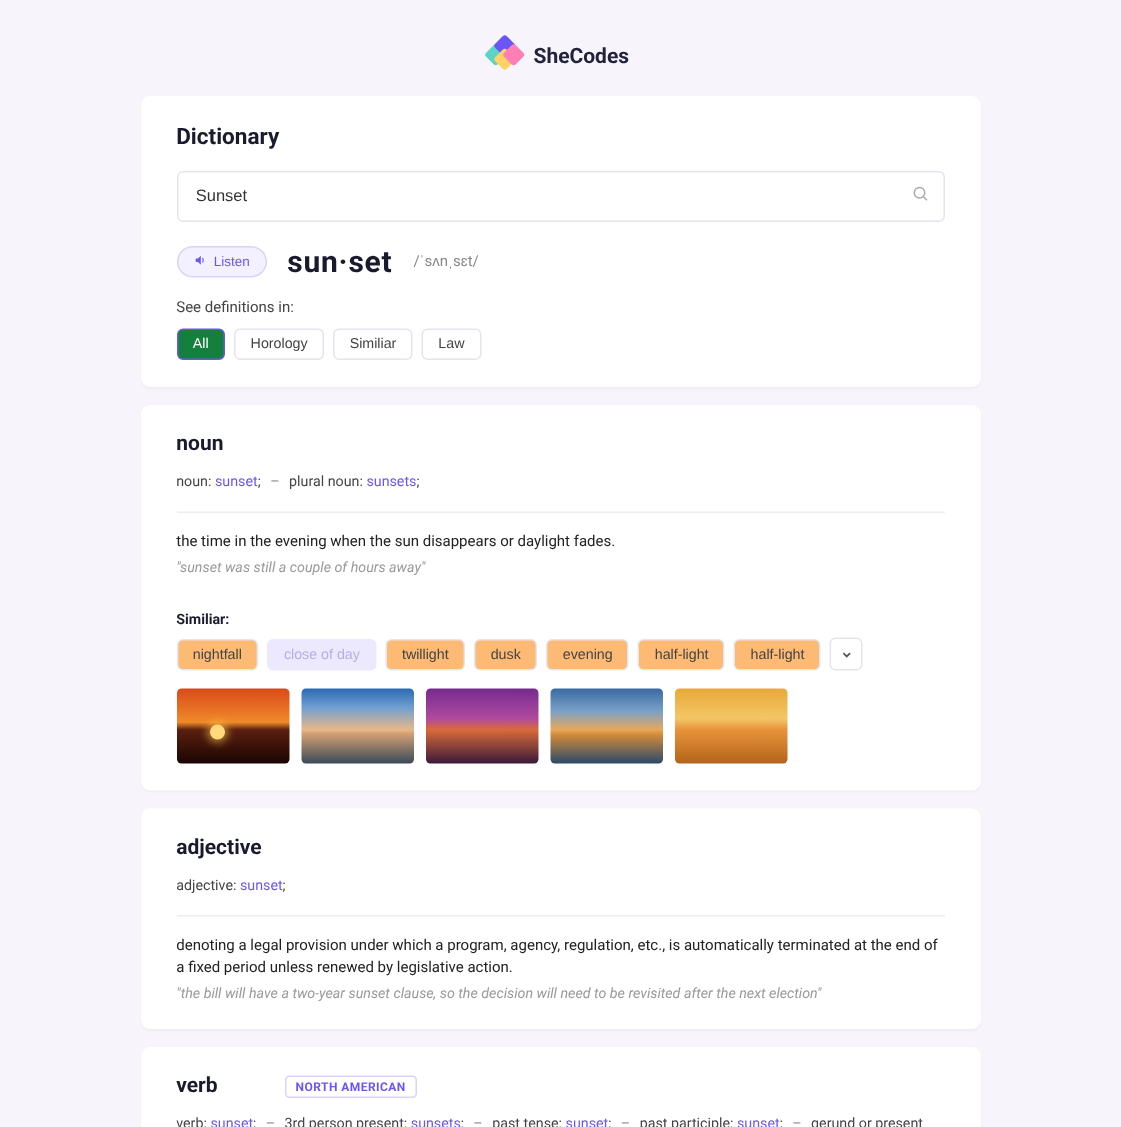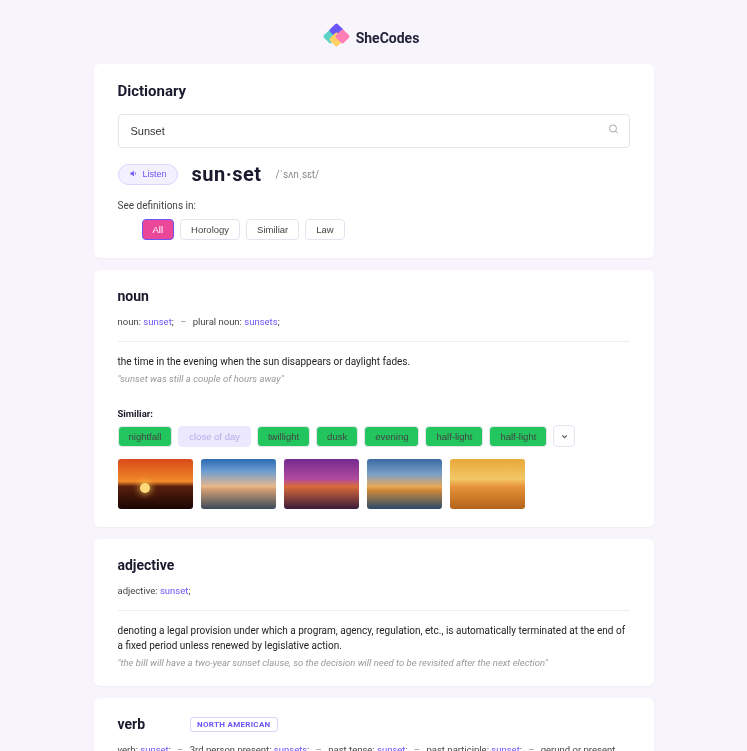--- a/index.html
+++ b/index.html
@@ -18,32 +18,32 @@
   .search-wrap { position: relative; margin-bottom: 14px; }
   .search-input { width: 100%; border: 1px solid #e4e4ee; border-radius: 4px; padding: 10px 32px 10px 12px; font-size: 11px; color: #333; outline: none; }
   .search-icon { position: absolute; right: 10px; top: 50%; transform: translateY(-50%); color: #aaa; font-size: 11px; }
   .listen-row { display: flex; align-items: center; gap: 14px; margin-bottom: 14px; }
   .listen-btn { display: inline-flex; align-items: center; gap: 5px; border: 1px solid #d8d4fb; background: #f3f1ff; color: #6a56f7; border-radius: 14px; padding: 4px 10px; font-size: 9px; cursor: pointer; }
   .headword { font-size: 20px; font-weight: 700; letter-spacing: 0.5px; }
   .pron { font-size: 10px; color: #888; }
   .see-def { font-size: 10px; color: #444; margin-bottom: 8px; }
   .chips { display: flex; gap: 6px; flex-wrap: wrap; }
   .chip { border: 1px solid #e4e4ee; background: #fff; border-radius: 4px; padding: 4px 10px; font-size: 9.5px; color: #444; cursor: pointer; }
-  .chip.active { background: #ec4899; color: #fff; border-color: #6a56f7; margin-left: 24px; }
+  .chip.active { background: #15803d; color: #fff; border-color: #6a56f7; }
   .pos-title { font-size: 14px; font-weight: 700; margin-bottom: 10px; }
   .forms { font-size: 9.5px; color: #444; margin-bottom: 12px; line-height: 1.6; }
   .forms .kw { color: #6a56f7; }
   .forms .sep { color: #888; margin: 0 4px; }
   hr.thin { border: none; border-top: 1px solid #eee; margin: 10px 0 12px; }
   .def { font-size: 10px; color: #222; line-height: 1.5; }
   .example { font-size: 9.5px; color: #999; font-style: italic; margin-top: 4px; }
   .similar { margin-top: 24px; }
   .similar-label { font-size: 9.5px; font-weight: 700; margin-bottom: 6px; }
   .sim-chips { display: flex; gap: 6px; flex-wrap: wrap; align-items: center; }
-  .sim-chip { border: 1px solid #e4e4ee; border-radius: 4px; padding: 4px 10px; font-size: 9.5px; color: #444; cursor: pointer; background:#22c55e; }
+  .sim-chip { border: 1px solid #e4e4ee; border-radius: 4px; padding: 4px 10px; font-size: 9.5px; color: #444; cursor: pointer; background:#fdba74; }
   .sim-chip.hl { background: #ece9ff; color: #b5aee6; border-color: #ece9ff; }
   .expand { border:1px solid #e4e4ee; border-radius:4px; width:22px; height:22px; display:flex; align-items:center; justify-content:center; cursor:pointer; background:#fff; }
   .images { display: flex; gap: 8px; margin-top: 12px; }
   .thumb { width: 75px; height: 50px; border-radius: 3px; }
   .t1 { background: linear-gradient(to bottom, #d94a1a 0%,#f08a2a 45%,#5a1f0f 55%,#1a0503 100%); position:relative; }
   .t1::after { content:""; position:absolute; width:10px; height:10px; background:#ffd97a; border-radius:50%; left:22px; top:24px; box-shadow:0 0 6px 2px rgba(255,200,80,0.6); }
   .t2 { background: linear-gradient(to bottom,#2b6ab3 0%,#6f9ed1 25%,#e8b88a 55%,#d4a074 60%,#3a4a5a 100%); }
   .t3 { background: linear-gradient(to bottom,#752a8f 0%,#b04a9f 40%,#d96a3a 55%,#3a1a3a 100%); }
   .t4 { background: linear-gradient(to bottom,#3a6aa3 0%,#7aa0c8 30%,#e8a85a 55%,#d08a3a 62%,#2a4a6a 100%); }
   .t5 { background: linear-gradient(to bottom,#e8a83a 0%,#f3c766 40%,#e8933a 55%,#b3641a 100%); }

